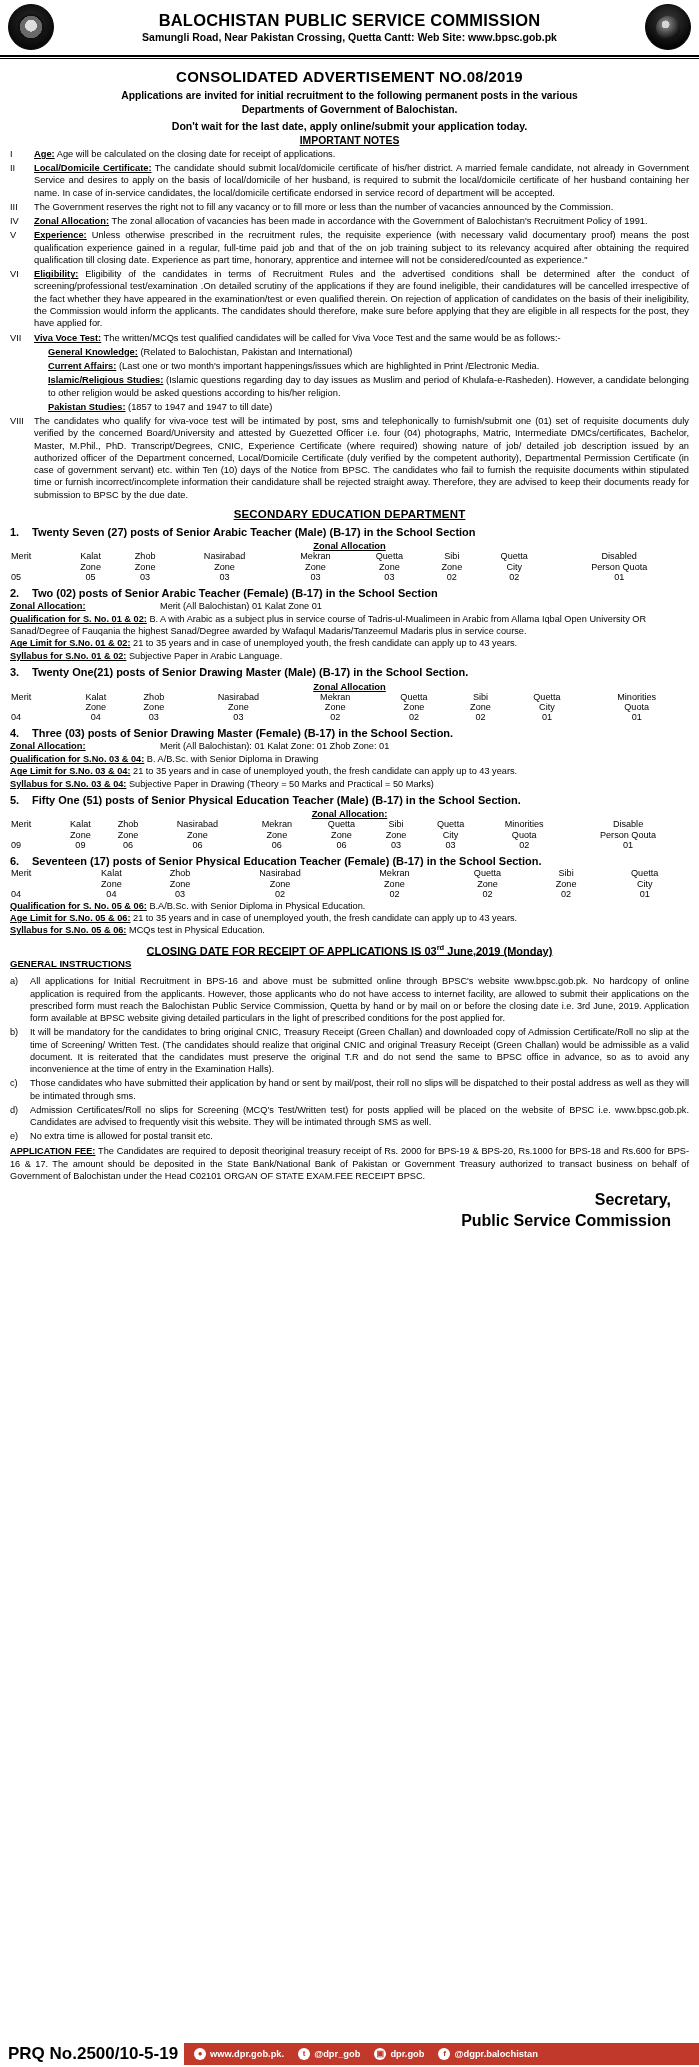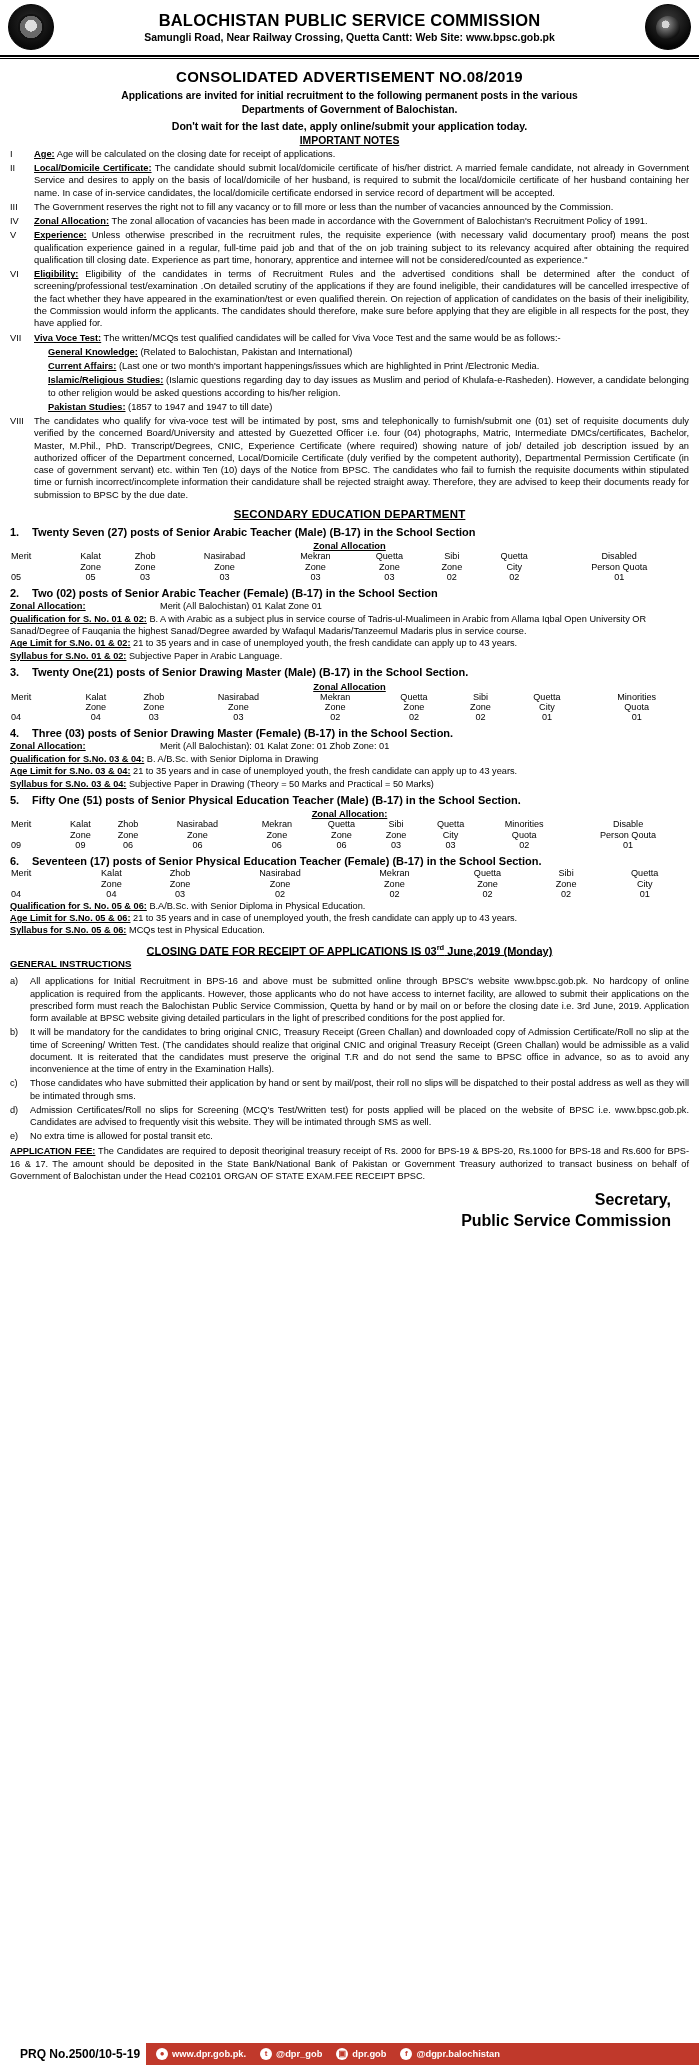--- a/index.html
+++ b/index.html
@@ -102,21 +102,21 @@
   .appfee{font-size:9.2px;line-height:1.33;text-align:justify;margin-top:3px;}
   .appfee .hd{font-weight:bold;text-decoration:underline;}
 
   .sig{text-align:right;font-size:16px;font-weight:bold;line-height:1.3;margin-top:8px;padding-right:18px;}
 
   
   .footer{
     position:absolute; left:0; right:0; bottom:0; height:26px;
     display:flex; align-items:center;
   }
-  .prq{font-size:12px;font-weight:bold;padding-left:20px;white-space:nowrap;color:#000;}
+  .prq{font-size:17px;font-weight:bold;padding-left:8px;white-space:nowrap;color:#000;}
   .fbar{
     flex:1 1 auto; margin-left:6px; height:22px; background:#c0392b;
     display:flex; align-items:center; gap:14px; padding:0 10px;
     color:#fff; font-size:9.3px; font-weight:bold;
   }
   .fitem{display:flex;align-items:center;gap:4px;white-space:nowrap;}
   .ficon{
     width:12px;height:12px;border-radius:50%;background:#fff;color:#c0392b;
     font-size:8px;line-height:12px;text-align:center;font-weight:bold;flex:0 0 12px;
   }
@@ -124,21 +124,21 @@
 </style>
 </head>
 <body>
 
 <div class="page">
 
   <div class="header">
     <div class="logo"></div>
     <div class="head-text">
       <div class="org-name">BALOCHISTAN PUBLIC SERVICE COMMISSION</div>
-      <div class="org-sub">Samungli Road, Near Railway Crossing, Quetta Cantt: Web Site: www.bpsc.gob.pk</div>
+      <div class="org-sub">Samungli Road, Near Pakistan Crossing, Quetta Cantt: Web Site: www.bpsc.gob.pk</div>
     </div>
     <div class="logo-right"></div>
   </div>
   <div class="rule"></div>
   <div class="rule-thin"></div>
 
   <div class="inner">
     <div class="consolidated">CONSOLIDATED ADVERTISEMENT NO.08/2019</div>
 
     <div class="intro">

